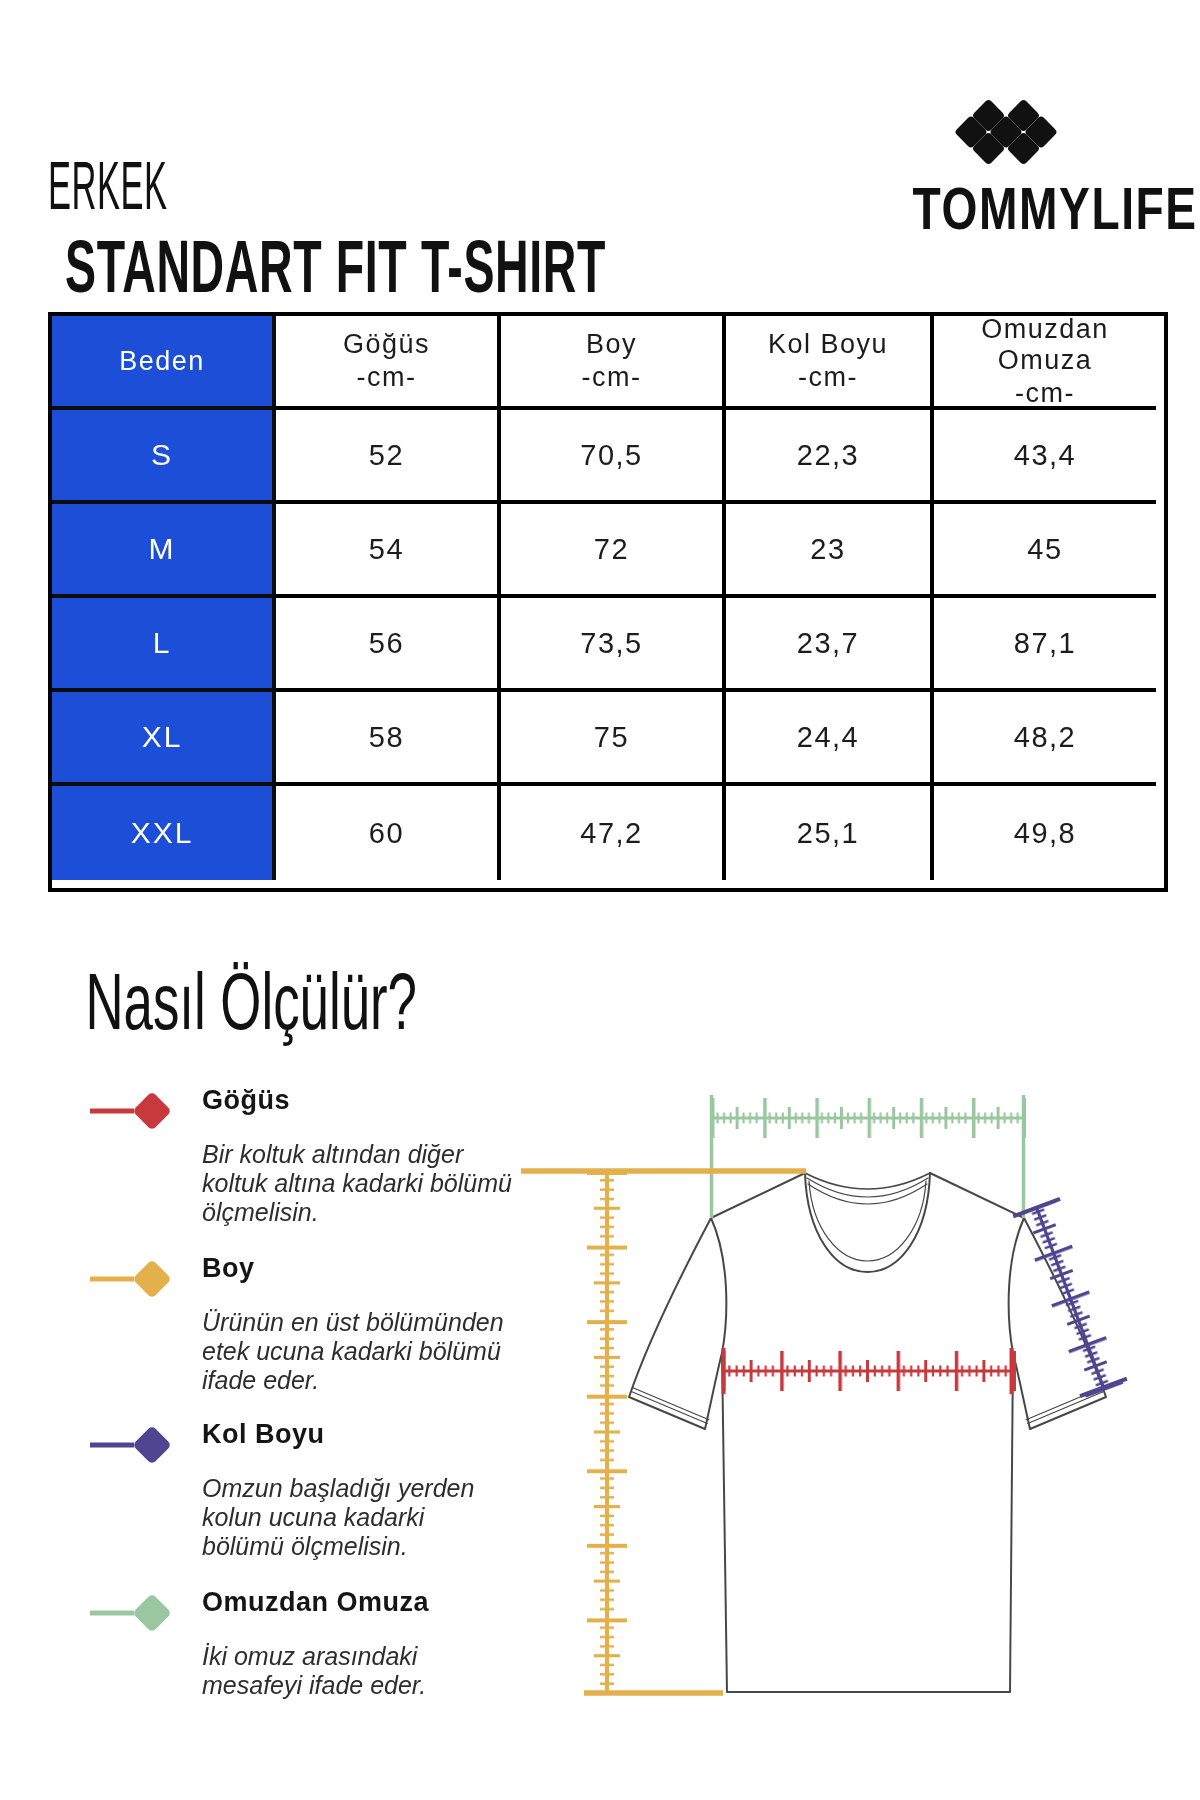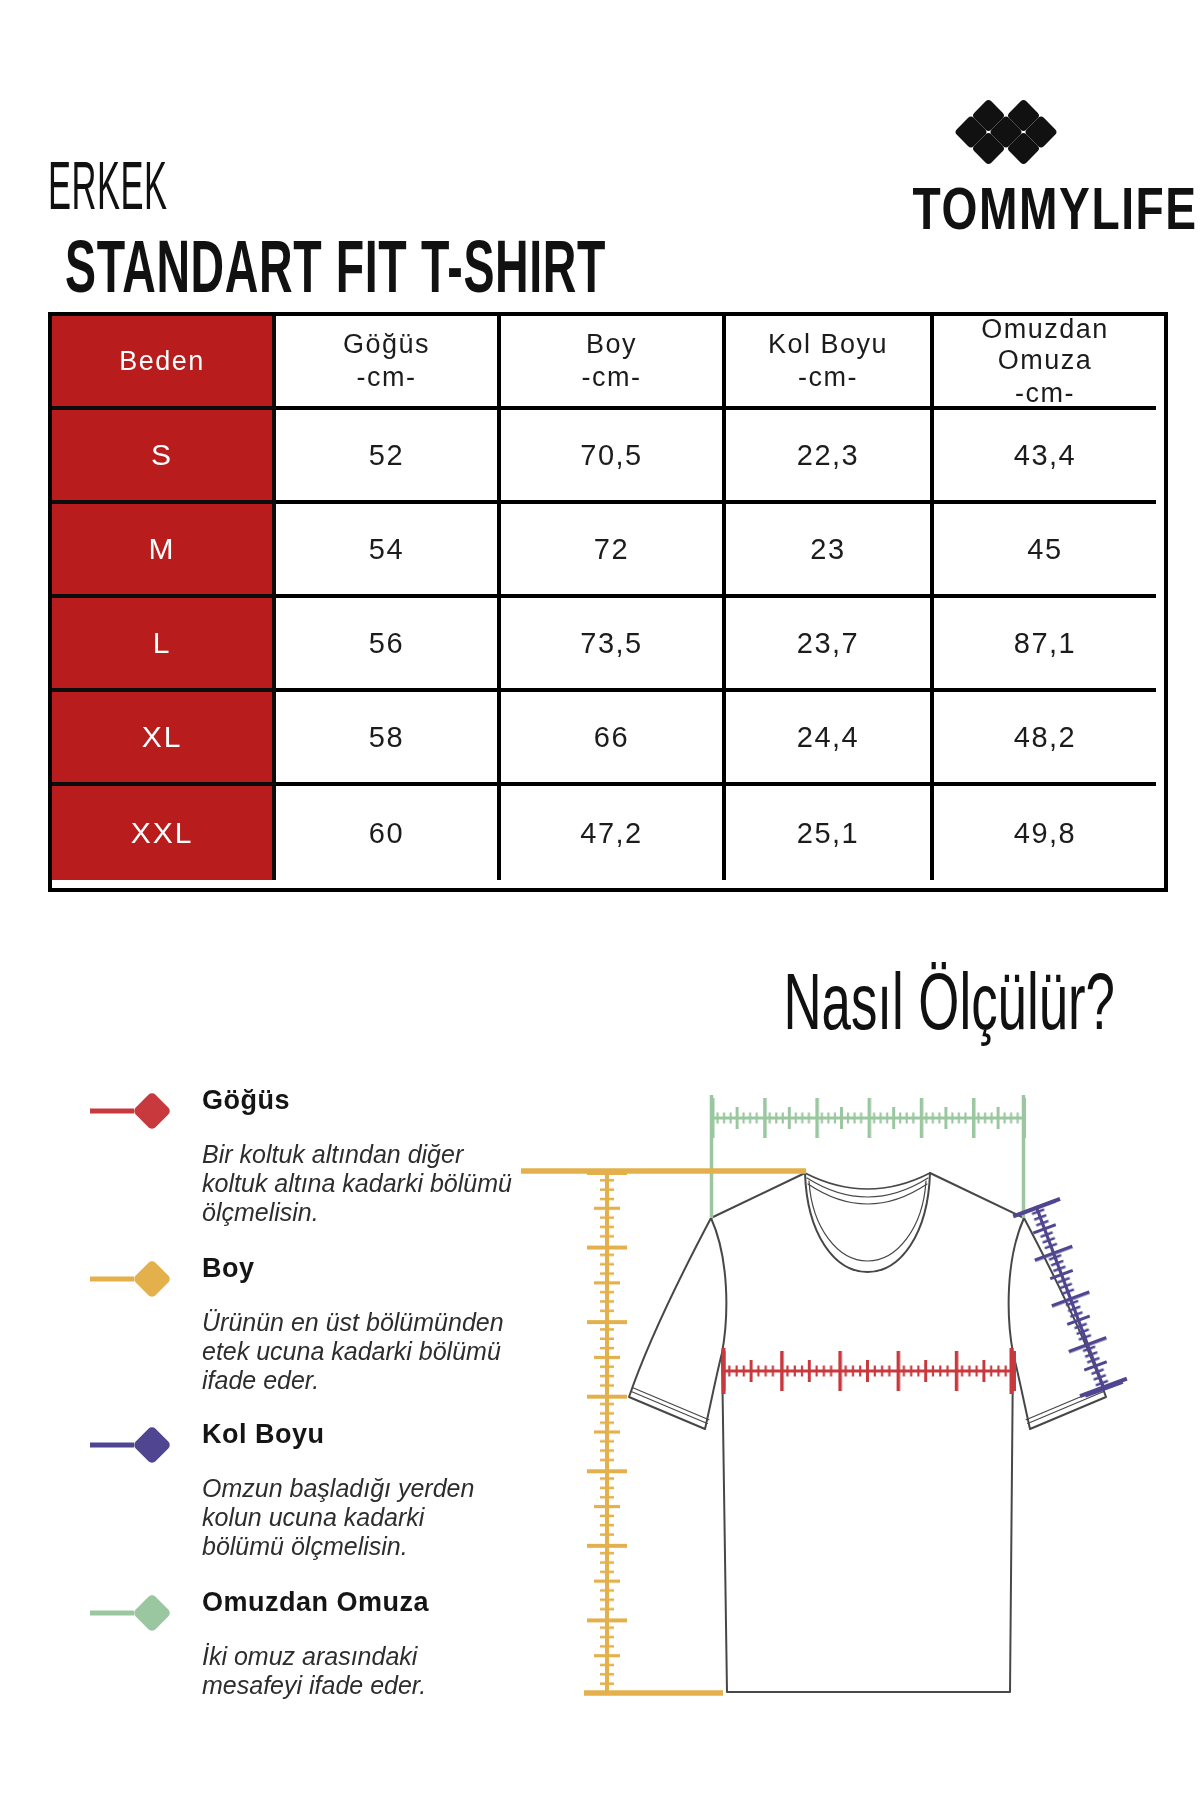--- a/index.html
+++ b/index.html
@@ -20,26 +20,26 @@
 
   
   .size-table{left:48px;top:312px;width:1112px;height:572px;border:4px solid #000;
               display:grid;grid-template-columns:224px 225px 225px 208px 222px;
               grid-template-rows:repeat(6,94px);background:#fff;}
   .cell{border-right:4px solid #000;border-bottom:4px solid #000;display:flex;flex-direction:column;
         align-items:center;justify-content:center;font-size:29px;letter-spacing:1.5px;box-sizing:border-box;
         text-align:center;color:#1c1c1c;}
   .cell.last-col{border-right:none;}
   .cell.last-row{border-bottom:none;}
-  .cell.size-col{background:#b91c1c;color:#fff;font-size:30px;letter-spacing:2px;border-color:#0c0c0c;}
+  .cell.size-col{background:#1d4ed8;color:#fff;font-size:30px;letter-spacing:2px;border-color:#0c0c0c;}
   .cell .unit{margin-top:2px;}
   .cell.head{font-size:27px;line-height:31px;letter-spacing:1.5px;padding:0 6px;}
 
   
-  .howto-title{left:0;top:960px;width:1200px;text-align:right;font-size:80px;line-height:84px;font-weight:400;}
+  .howto-title{left:0;top:960px;width:1200px;text-align:left;font-size:80px;line-height:84px;font-weight:400;}
   .howto-title .cond{transform-origin:center top;transform:scaleX(0.66);}
   .measure-item{position:absolute;left:88px;display:flex;gap:14px;align-items:flex-start;}
   .m-icon{flex:0 0 100px;}
   .m-text{width:352px;}
   .m-title{font-size:27px;font-weight:bold;line-height:31px;letter-spacing:0.5px;color:#151515;}
   .m-desc{margin-top:24px;font-size:25px;line-height:29px;color:#2d2d2d;font-style:italic;}
 
   
   .diagram{left:500px;top:1060px;}
   .shirt path, .shirt line{fill:none;stroke-linejoin:round;stroke-linecap:round;}
@@ -141,21 +141,21 @@
         <span>87,1</span>
       </div>
 
     <div class="cell size-col">
         <span>XL</span>
       </div>
     <div class="cell">
         <span>58</span>
       </div>
     <div class="cell">
-        <span>66</span>
+        <span>75</span>
       </div>
     <div class="cell">
         <span>24,4</span>
       </div>
     <div class="cell last-col">
         <span>48,2</span>
       </div>
 
     <div class="cell size-col last-row">
         <span>XXL</span>

